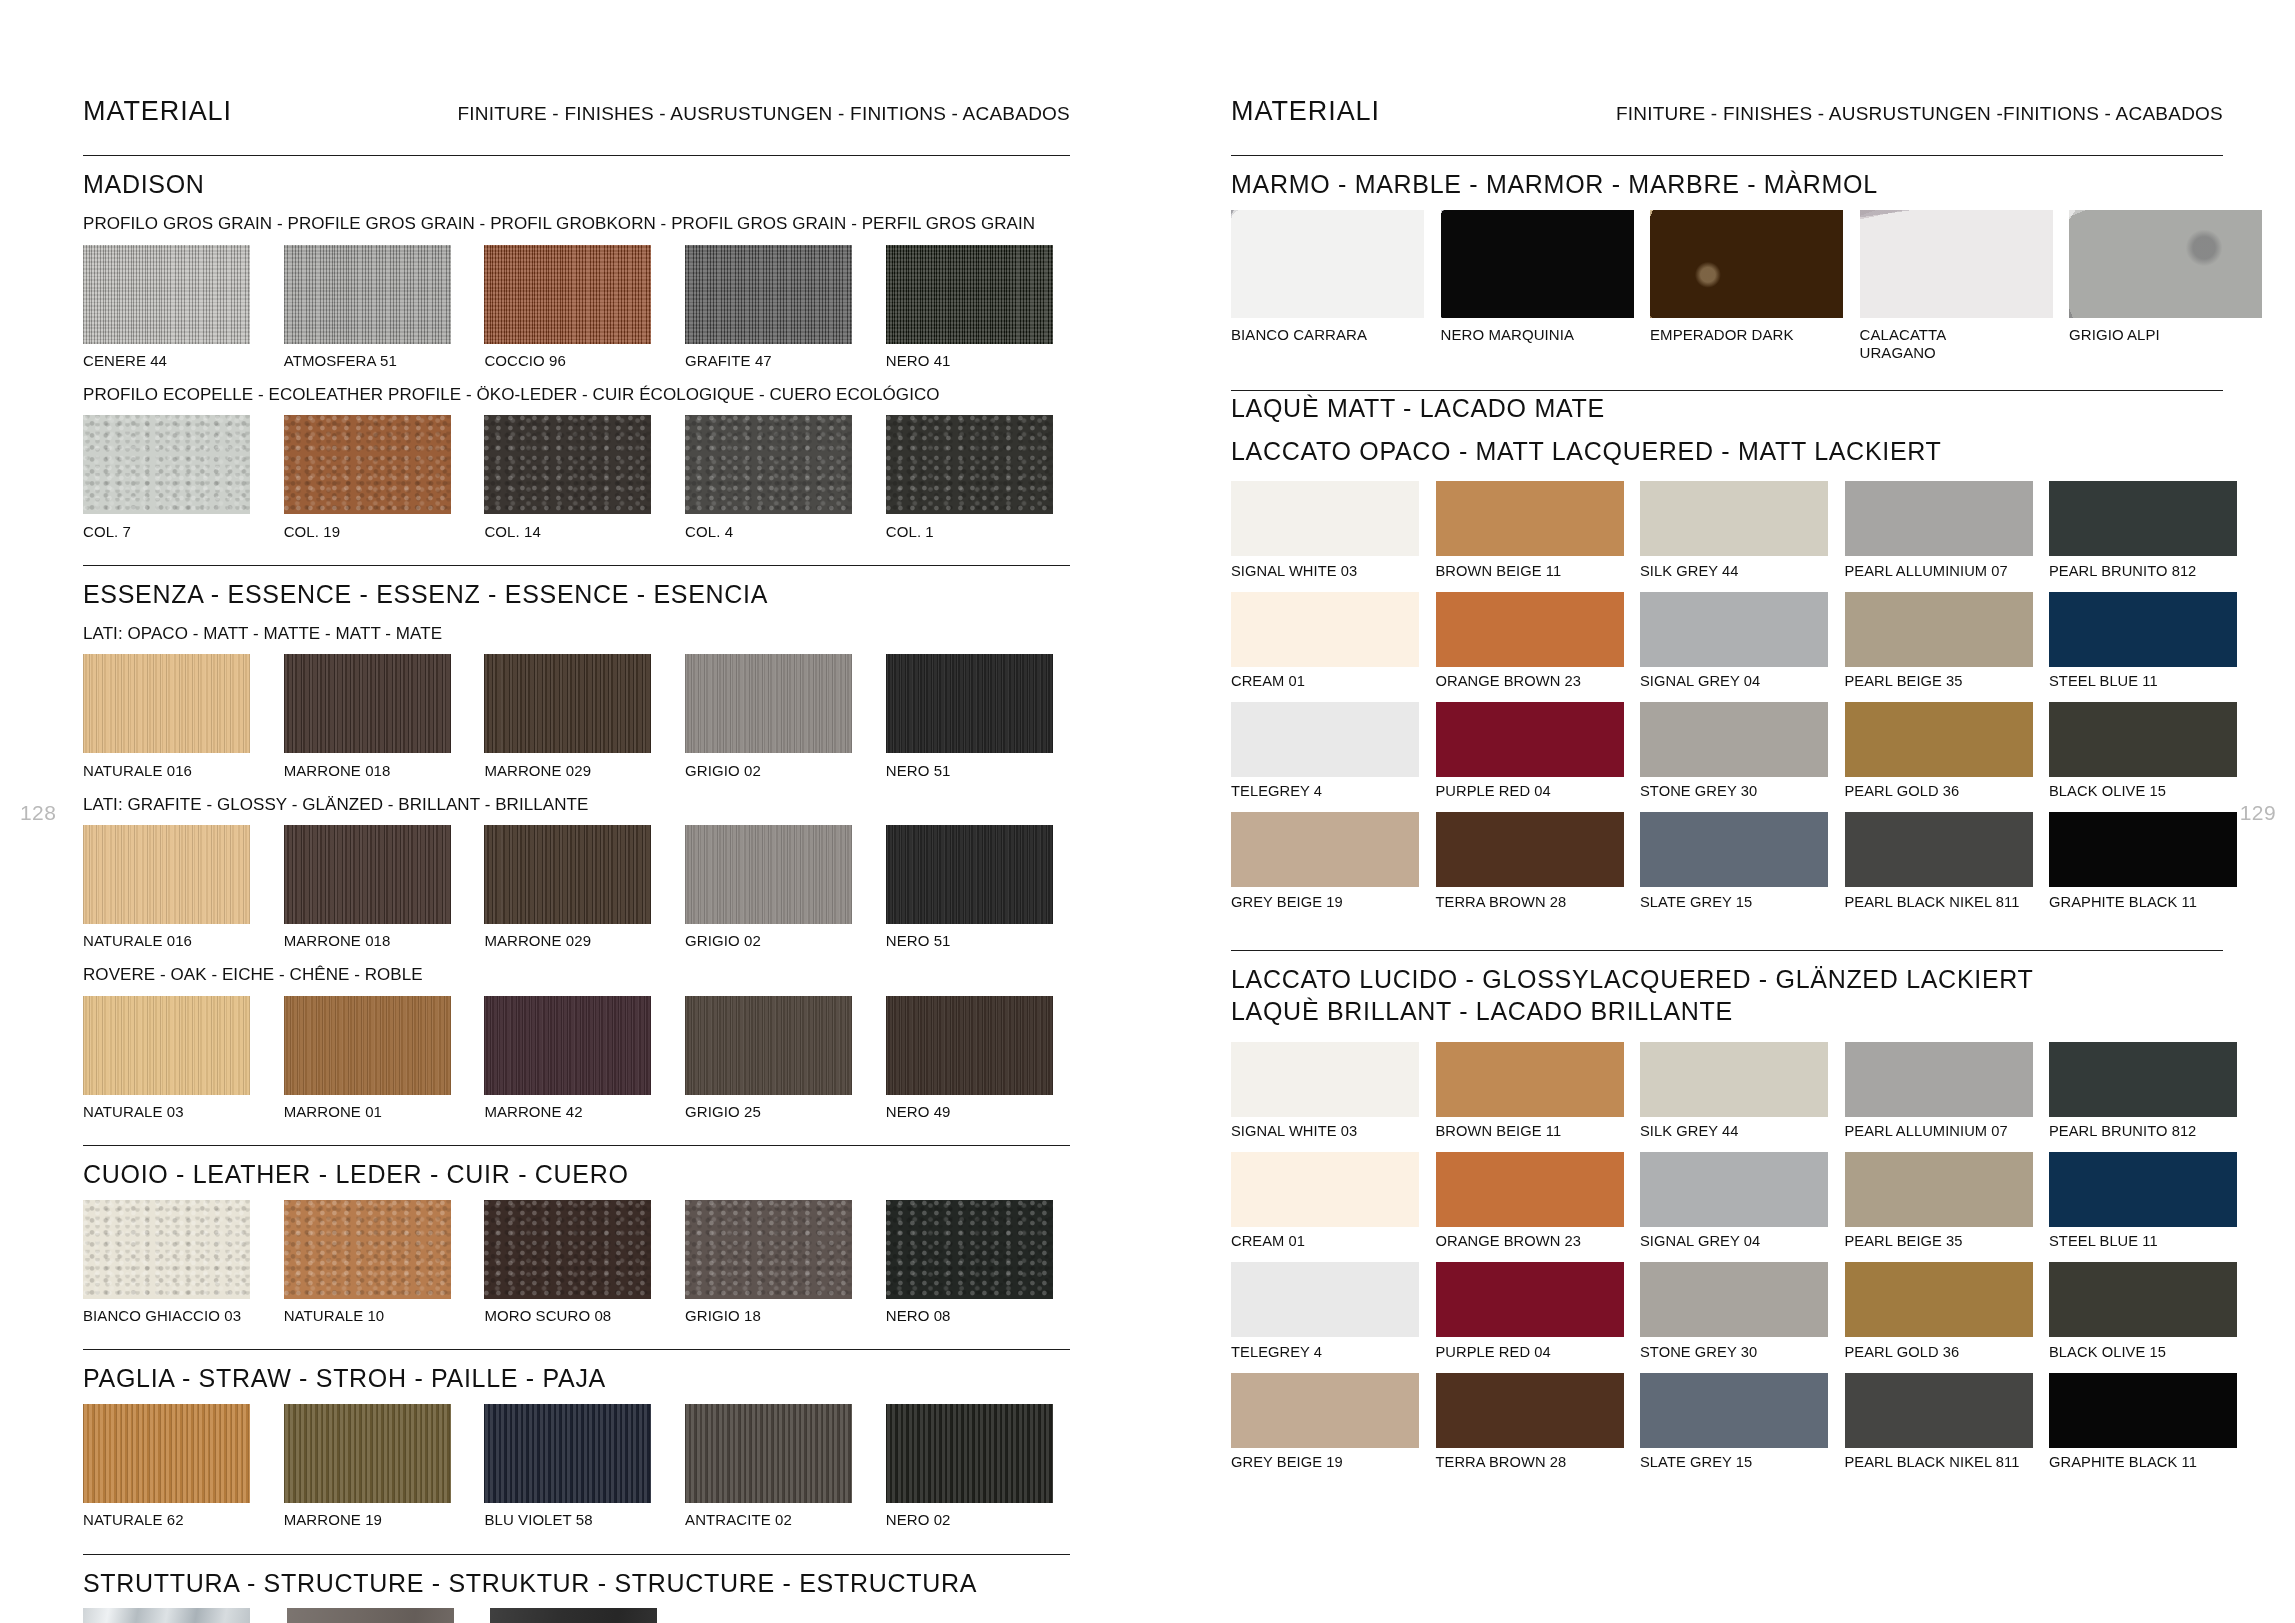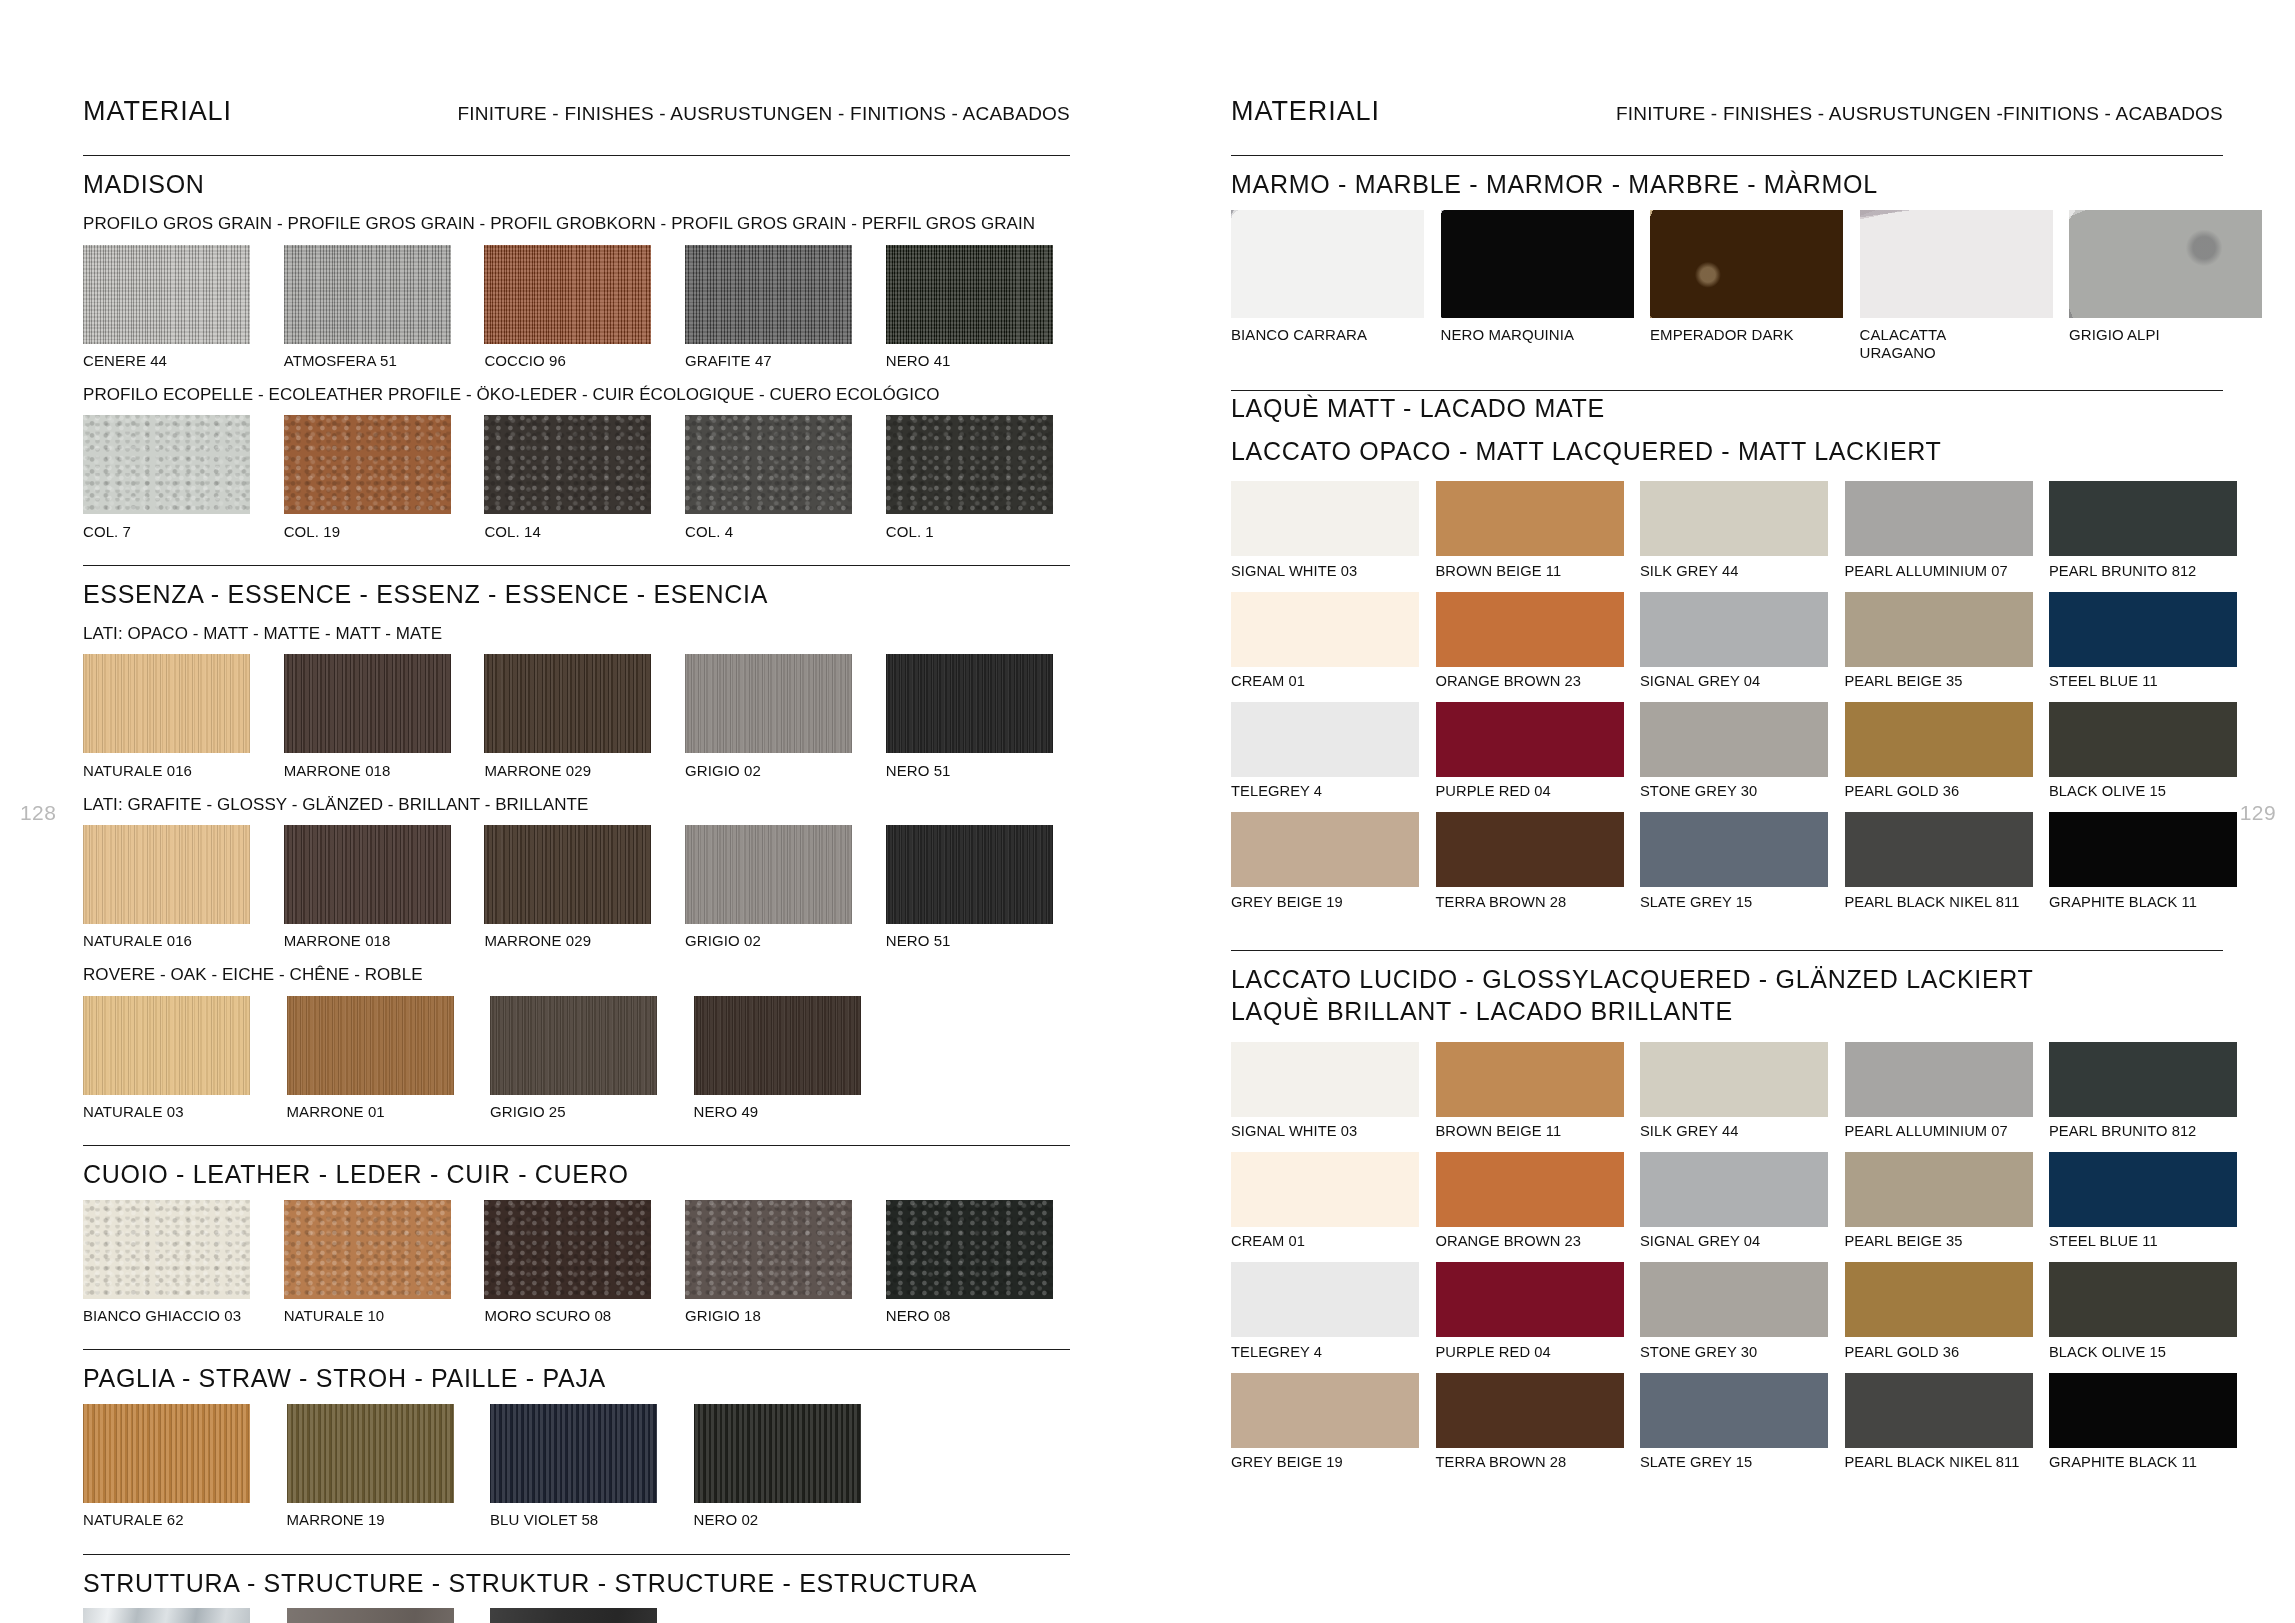--- a/index.html
+++ b/index.html
@@ -274,20 +274,24 @@
           <div class="row">
             <div class="cell">
               <div class="sw tall tex-wood" title="NATURALE 03" style="background-color: rgb(227, 192, 136);"></div>
               <div class="cap ">NATURALE 03</div>
             </div>
             <div class="cell">
               <div class="sw tall tex-wood" title="MARRONE 01" style="background-color: rgb(154, 106, 60);"></div>
               <div class="cap ">MARRONE 01</div>
             </div>
             <div class="cell">
+              <div class="sw tall tex-wood" title="MARRONE 42" style="background-color: rgb(64, 42, 49);"></div>
+              <div class="cap ">MARRONE 42</div>
+            </div>
+            <div class="cell">
               <div class="sw tall tex-wood" title="GRIGIO 25" style="background-color: rgb(79, 69, 60);"></div>
               <div class="cap ">GRIGIO 25</div>
             </div>
             <div class="cell">
               <div class="sw tall tex-wood" title="NERO 49" style="background-color: rgb(59, 47, 40);"></div>
               <div class="cap ">NERO 49</div>
             </div>
           </div>
           <div style="height: 24px;"></div>
           <hr class="rule">
@@ -322,20 +326,24 @@
               <div class="sw tall tex-straw" title="NATURALE 62" style="background-color: rgb(192, 131, 64);"></div>
               <div class="cap ">NATURALE 62</div>
             </div>
             <div class="cell">
               <div class="sw tall tex-straw" title="MARRONE 19" style="background-color: rgb(106, 90, 51);"></div>
               <div class="cap ">MARRONE 19</div>
             </div>
             <div class="cell">
               <div class="sw tall tex-straw" title="BLU VIOLET 58" style="background-color: rgb(29, 34, 49);"></div>
               <div class="cap ">BLU VIOLET 58</div>
+            </div>
+            <div class="cell">
+              <div class="sw tall tex-straw" title="ANTRACITE 02" style="background-color: rgb(74, 68, 62);"></div>
+              <div class="cap ">ANTRACITE 02</div>
             </div>
             <div class="cell">
               <div class="sw tall tex-straw" title="NERO 01" style="background-color: rgb(32, 33, 29);"></div>
               <div class="cap ">NERO 02</div>
             </div>
           </div>
           <div style="height: 24px;"></div>
           <hr class="rule">
           <div class="grp-title">STRUTTURA - STRUCTURE - STRUKTUR - STRUCTURE - ESTRUCTURA</div>
           <div class="row">

